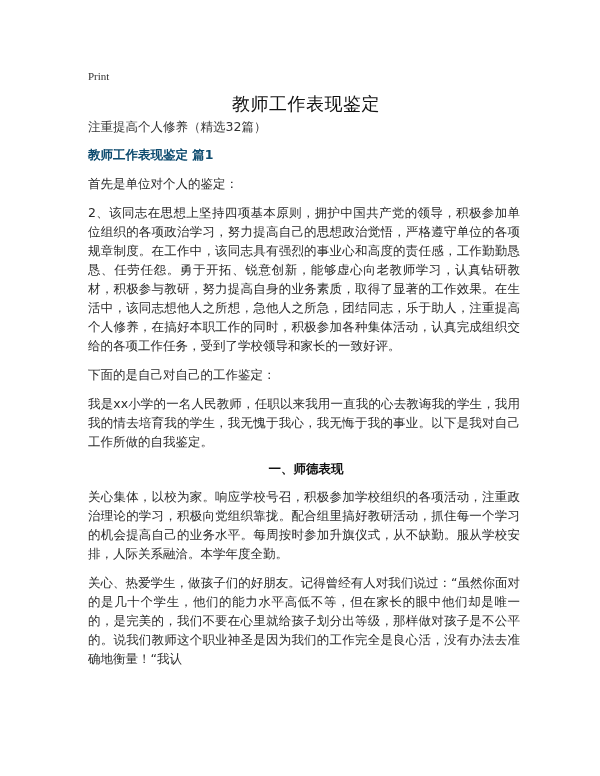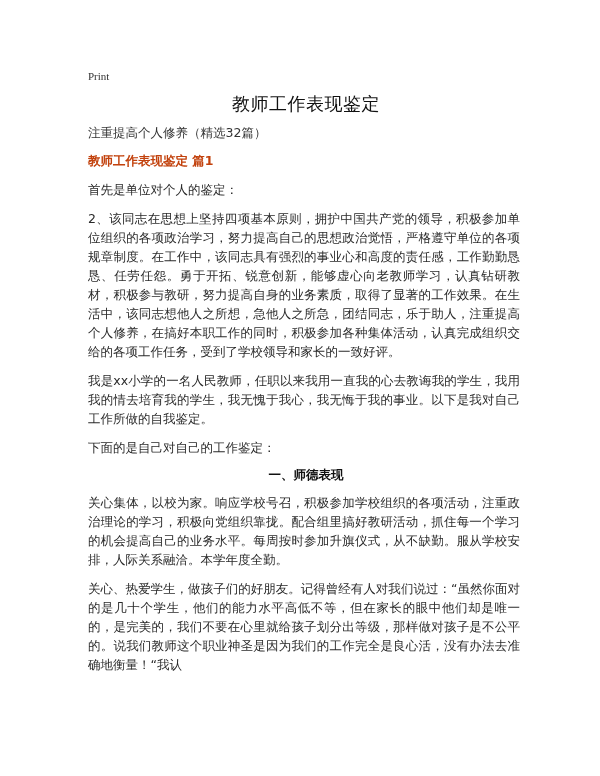--- a/index.html
+++ b/index.html
@@ -1,33 +1,33 @@
 <!DOCTYPE html>
 <html><head>
   <meta charset="utf-8">
   <style>
     html, body { margin: 0; padding: 0; background: #ffffff; }
     body { width: 600px; height: 776px; overflow: hidden; position: relative;
            font-family: "DejaVu Sans", "Liberation Sans", sans-serif; color: #222; }
     .page { position: absolute; left: 88px; top: 70px; width: 436px; }
     .print-label { font-family: "Liberation Serif", "DejaVu Serif", serif; font-size: 11px; color: #333; margin: 0 0 10px 0; }
-    .doc-title { font-size: 18px; text-align: center; color: #111; margin: 0 0 9px 0; font-weight: normal; letter-spacing: 0.5px; }
+    .doc-title { font-size: 18px; text-align: center; color: #111; margin: 0 0 3px 0; font-weight: normal; letter-spacing: 0.5px; }
     .subtitle { font-size: 12.5px; color: #333; margin: 0 0 11px 0; }
-    .section-heading { font-size: 12.5px; font-weight: bold; color: #c2410c; margin: 0 0 10px 0; }
+    .section-heading { font-size: 12.5px; font-weight: bold; color: #0c4a6e; margin: 0 0 10px 0; }
     .para { font-size: 12.5px; line-height: 19px; color: #2a2a2a; margin: 0 4px 10px 0; text-align: justify; }
     .sub-heading { font-size: 12.5px; font-weight: bold; color: #111; margin: 0 0 9px 0; text-align: center; }
   </style>
 </head>
 <body>
 
 <div class="page">
   <div class="print-label">Print</div>
   <h1 class="doc-title">教师工作表现鉴定</h1>
   <p class="subtitle">注重提高个人修养（精选32篇）</p>
   <p class="section-heading">教师工作表现鉴定 篇1</p>
   <p class="para">首先是单位对个人的鉴定：</p>
   <p class="para">2、该同志在思想上坚持四项基本原则，拥护中国共产党的领导，积极参加单位组织的各项政治学习，努力提高自己的思想政治觉悟，严格遵守单位的各项规章制度。在工作中，该同志具有强烈的事业心和高度的责任感，工作勤勤恳恳、任劳任怨。勇于开拓、锐意创新，能够虚心向老教师学习，认真钻研教材，积极参与教研，努力提高自身的业务素质，取得了显著的工作效果。在生活中，该同志想他人之所想，急他人之所急，团结同志，乐于助人，注重提高个人修养，在搞好本职工作的同时，积极参加各种集体活动，认真完成组织交给的各项工作任务，受到了学校领导和家长的一致好评。</p>
+  <p class="para">下面的是自己对自己的工作鉴定：</p>
   <p class="para">我是xx小学的一名人民教师，任职以来我用一直我的心去教诲我的学生，我用我的情去培育我的学生，我无愧于我心，我无悔于我的事业。以下是我对自己工作所做的自我鉴定。</p>
-  <p class="para">下面的是自己对自己的工作鉴定：</p>
   <p class="sub-heading">一、师德表现</p>
   <p class="para">关心集体，以校为家。响应学校号召，积极参加学校组织的各项活动，注重政治理论的学习，积极向党组织靠拢。配合组里搞好教研活动，抓住每一个学习的机会提高自己的业务水平。每周按时参加升旗仪式，从不缺勤。服从学校安排，人际关系融洽。本学年度全勤。</p>
   <p class="para">关心、热爱学生，做孩子们的好朋友。记得曾经有人对我们说过：“虽然你面对的是几十个学生，他们的能力水平高低不等，但在家长的眼中他们却是唯一的，是完美的，我们不要在心里就给孩子划分出等级，那样做对孩子是不公平的。说我们教师这个职业神圣是因为我们的工作完全是良心活，没有办法去准确地衡量！“我认</p>
 </div>
 
 </body></html>

